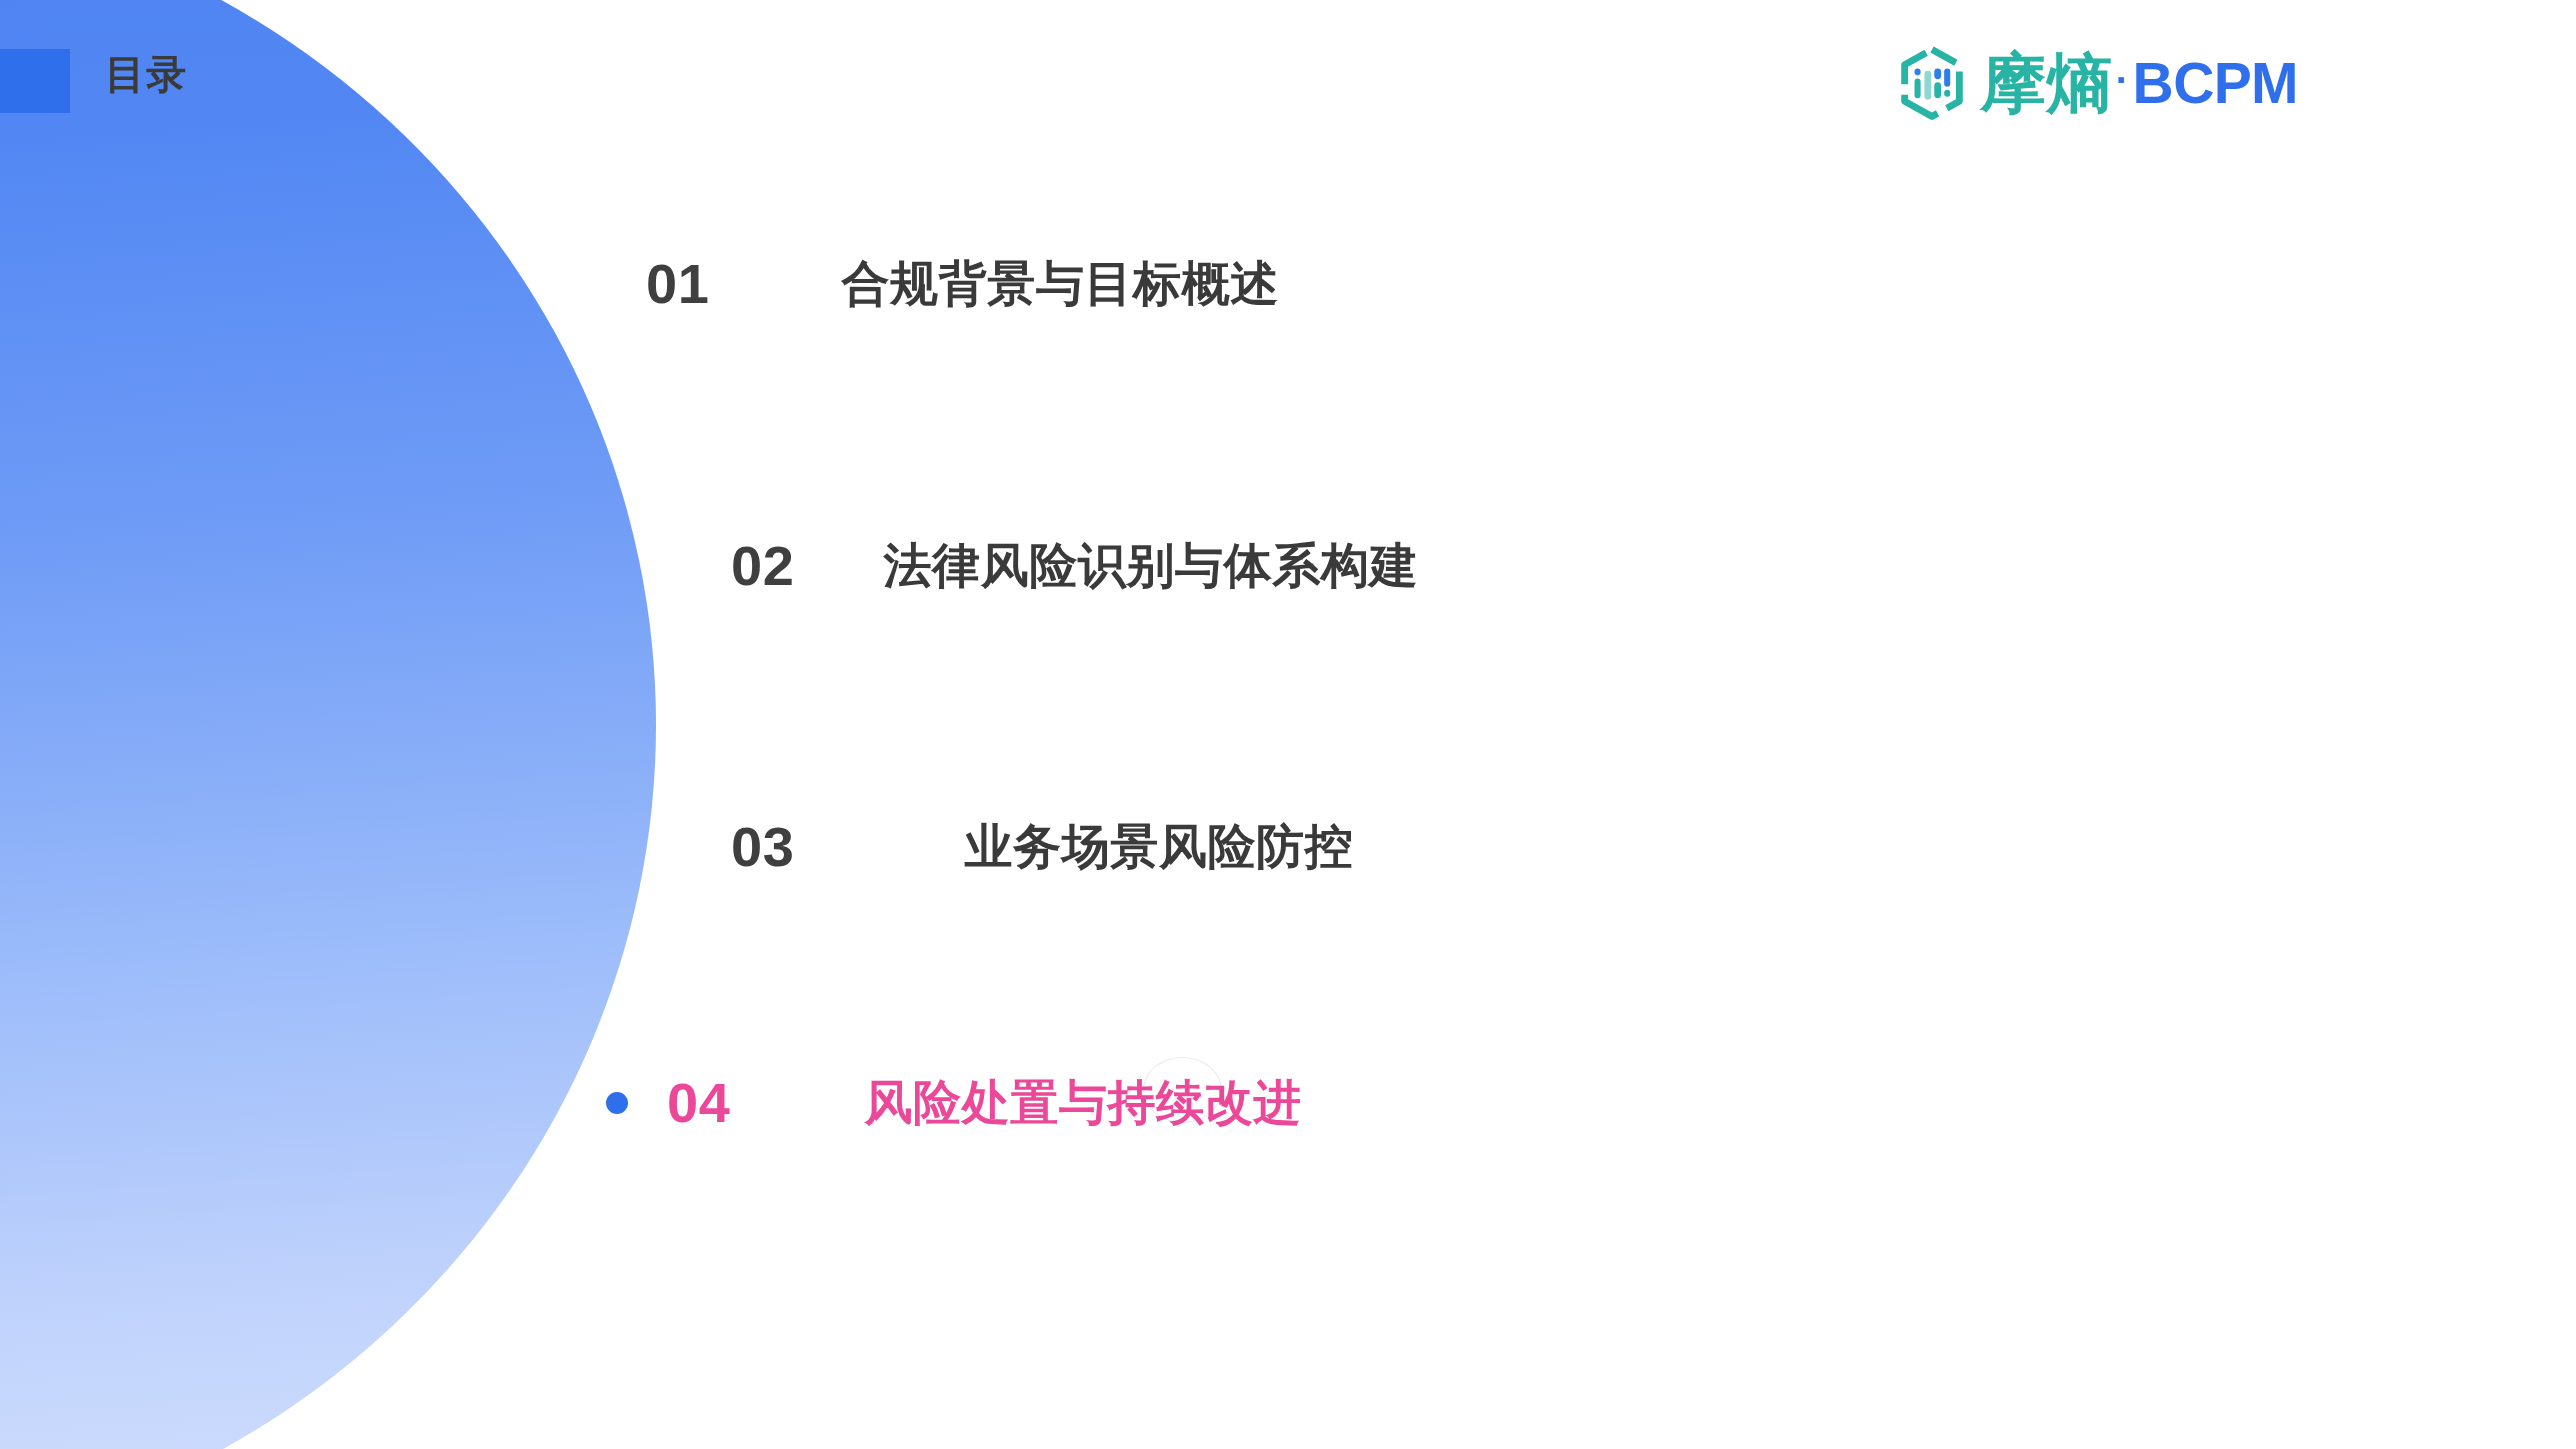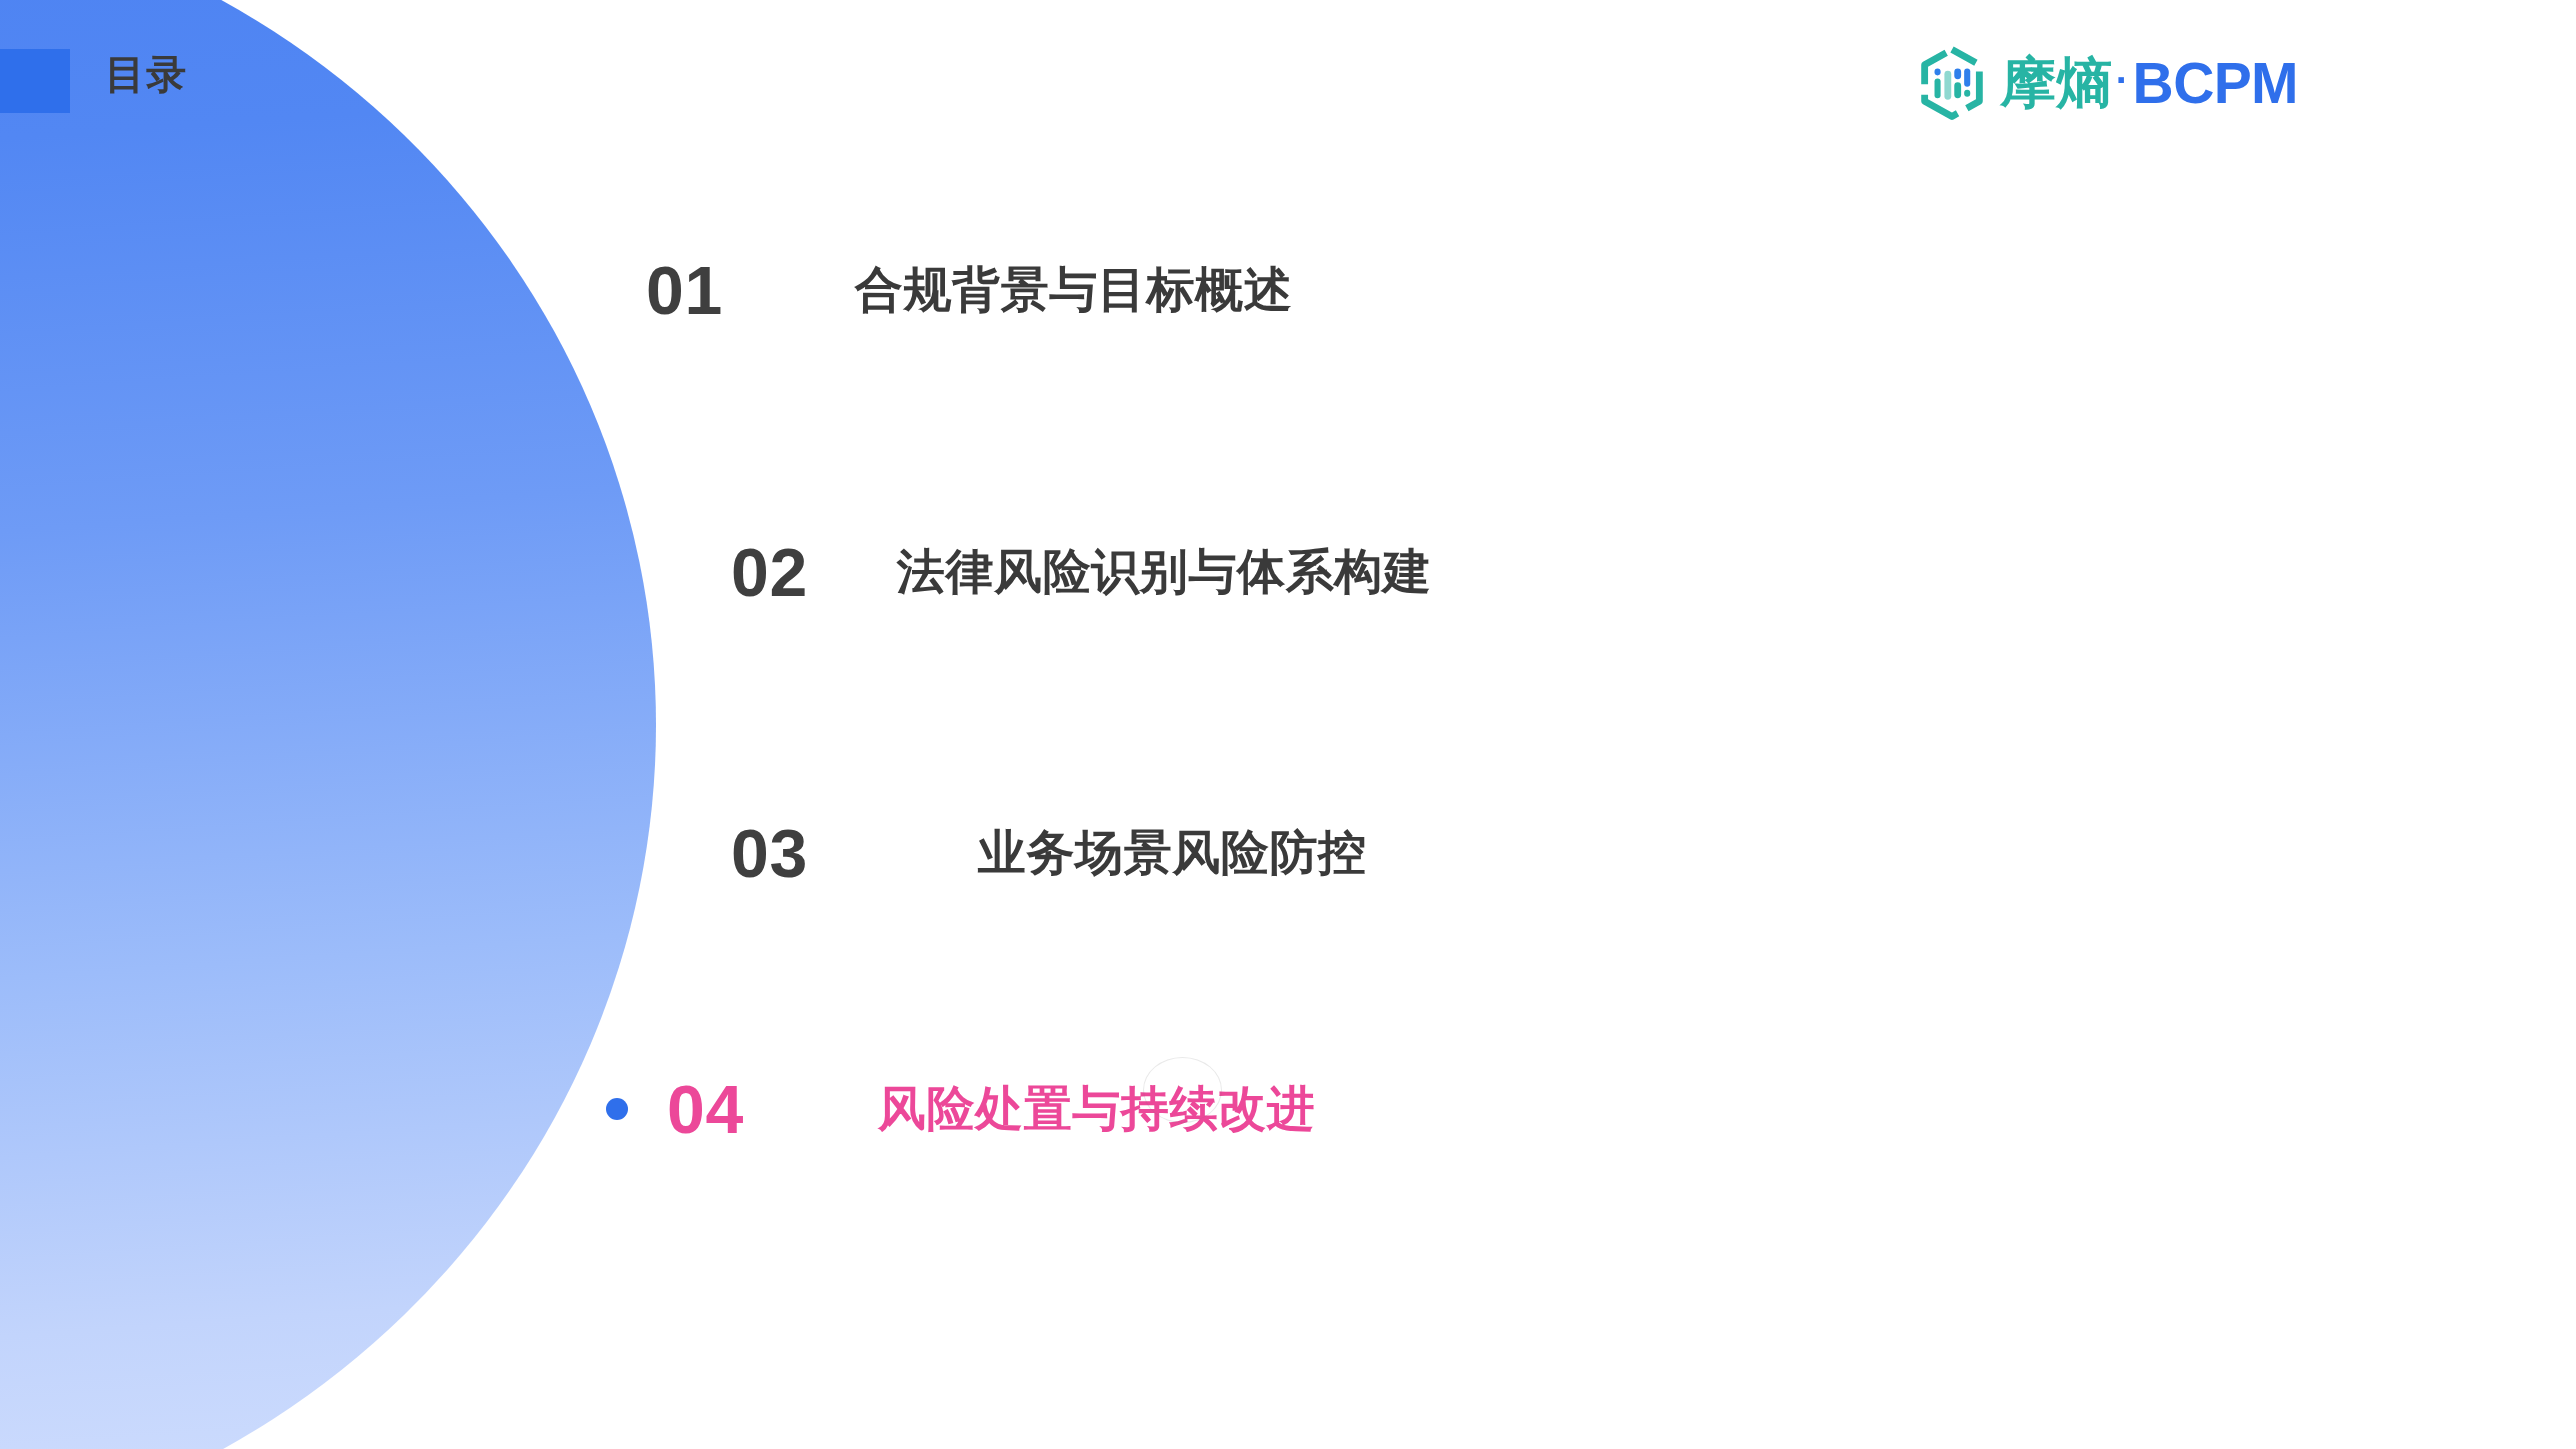--- a/index.html
+++ b/index.html
@@ -71,21 +71,21 @@
     width: 76px;
     height: 76px;
     display: block;
   }
   .logo-words {
     display: flex;
     align-items: center;
     line-height: 1;
   }
   .logo-cn {
-    font-size: 56px;
+    font-size: 66px;
     font-weight: 700;
     color: #27B4A4;
     letter-spacing: 0.6px;
   }
   .logo-dot {
     font-size: 39px;
     font-weight: 700;
     color: #2F6FEB;
     margin: 0 3.9px 0 2.6px;
     position: relative;
@@ -107,21 +107,21 @@
     height: 100%;
     z-index: 4;
   }
   .toc-item {
     position: absolute;
     display: flex;
     align-items: center;
     white-space: nowrap;
   }
   .toc-num {
-    font-size: 68px;
+    font-size: 56px;
     font-weight: 700;
     color: #3F3F3F;
     line-height: 1;
     letter-spacing: 0.6px;
   }
   .toc-label {
     font-size: 48px;
     font-weight: 700;
     color: #3A3A3A;
     line-height: 1;

